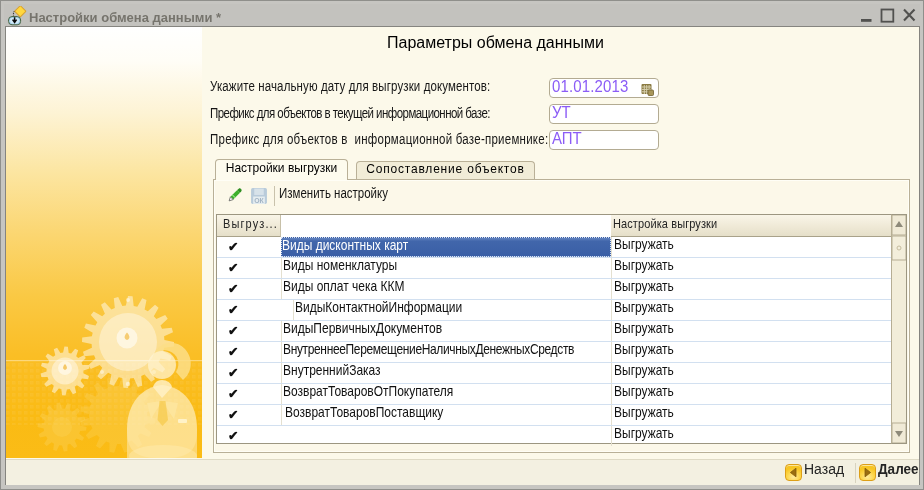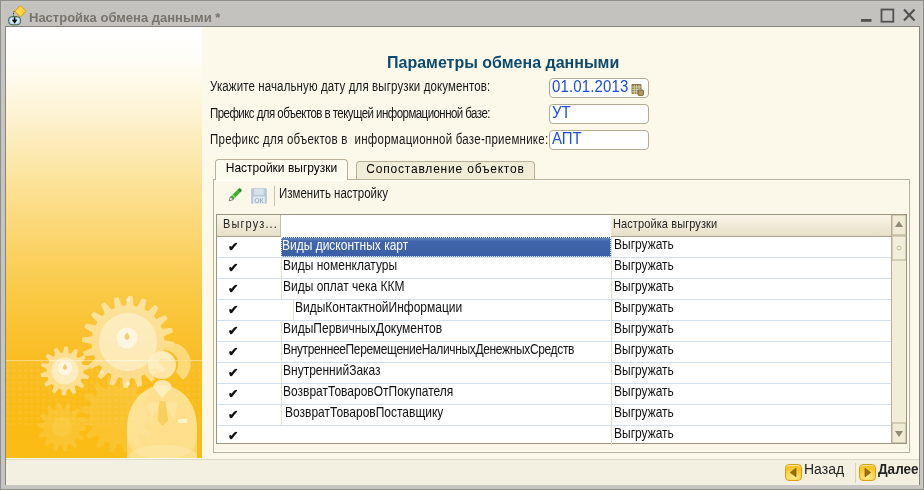--- a/index.html
+++ b/index.html
@@ -3,23 +3,23 @@
 * { margin:0; padding:0; box-sizing:border-box; }
 html,body { width:924px; height:490px; }
 body { font-family:"Liberation Sans", sans-serif; position:relative; background:#c6c5c1; overflow:hidden; }
 .ty { display:inline-block; transform:scaleY(1.2); transform-origin:left center; white-space:pre; }
 #win { position:absolute; left:0; top:0; width:924px; height:490px; background:#c6c5c1; border:1px solid #8f8f8b; }
 #titlebar { position:absolute; left:3px; top:3px; right:3px; height:22px; background:#c3c2be; }
 #title { position:absolute; left:25px; top:6px; font-size:13px; font-weight:bold; color:#76746d; }
 #content { position:absolute; left:4px; top:25px; width:915px; height:459px; background:#fcf9ea; border:1px solid #85847f; }
 #sidebar { position:absolute; left:0; top:0; width:196px; height:431px;
   background:linear-gradient(180deg,#ffffff 0%,#fffdf6 8%,#fdf3d4 20%,#fce5a0 34%,#fbd671 48%,#fac945 62%,#fabe25 76%,#fabb14 90%,#fbbc16 100%); }
-#heading { position:absolute; left:381px; top:27px; font-size:16px; font-weight:bold; color:#0c4a6e; white-space:pre; }
+#heading { position:absolute; left:381px; top:7px; font-size:16px; font-weight:normal; color:#000000; white-space:pre; }
 .lbl { position:absolute; left:204px; font-size:11.5px; color:#161616; white-space:pre; }
-.inp { position:absolute; left:543px; width:100px; height:20px; background:#fff; border:1px solid #b3ab92; border-radius:4px; font-size:15px; line-height:13px; color:#1d4ed8; padding:0 4px 0 2px; }
+.inp { position:absolute; left:543px; width:110px; height:20px; background:#fff; border:1px solid #b3ab92; border-radius:4px; font-size:15px; line-height:13px; color:#8b5cf6; padding:0 4px 0 2px; }
 .tab { position:absolute; font-size:12px; color:#000; text-align:center; border:1px solid #b9b097; border-bottom:none; border-radius:4px 4px 0 0; }
 #tab1 { left:209px; top:132px; width:133px; height:21px; background:#fdfbee; z-index:3; padding-top:0.5px; }
 #tab2 { left:350px; top:134px; width:179px; height:19px; background:#f1ecd7; padding-top:0; letter-spacing:0.8px; }
 #tabpanel { position:absolute; left:207px; top:152px; width:697px; height:274px; background:#fcf8e9; border:1px solid #b9b097; box-shadow:inset 1px 1px 0 #fffef6, inset -1px -1px 0 #fffef6; }
 #toolbar { position:absolute; left:207px; top:157px; width:400px; height:24px; font-size:11.5px; color:#141414; }
 #grid { position:absolute; left:210px; top:187px; width:675px; height:230px; background:#fff; border:1px solid #9c9681; border-right:none; }
 .hdrcell { position:absolute; top:0; height:22px; background:linear-gradient(180deg,#f9f5e8 0%,#efe9d6 55%,#e5dfc9 100%); border-right:1px solid #c7c0a8; border-bottom:1px solid #a9a28a; font-size:11px; color:#242424; padding:1.5px 0 0 0; white-space:pre; }
 .row { position:absolute; left:0; width:674px; }
 .cell { position:absolute; top:0; height:100%; font-size:12px; color:#111; padding-top:0; white-space:pre; overflow:hidden; }
 .cell .ty { position:relative; top:-0.5px; }
@@ -32,21 +32,21 @@
 </style></head><body>
 <div id="win">
   <div id="titlebar">
     <svg style="position:absolute;left:3px;top:2px;" width="20" height="20" viewBox="0 0 20 20">
       <path d="M6.5 11 L6.5 5.5 L11 5.5" fill="none" stroke="#3a3a3a" stroke-width="1.1" stroke-dasharray="1.5 1.3"></path>
       <rect x="9.3" y="1.3" width="8" height="8" transform="rotate(45 13.3 5.3)" fill="#ffd73e" stroke="#d8a22e" stroke-width="1" rx="0.5"></rect>
       <rect x="1.6" y="10.6" width="12" height="8.2" rx="3.4" fill="#abd6f2" stroke="#44603c" stroke-width="1"></rect>
       <rect x="3.2" y="12" width="8.8" height="5.4" rx="2.4" fill="#d3eaf8" stroke="none"></rect>
       <path d="M7.6 11.2 L7.6 15.2 M5.6 13.6 L7.6 16.4 L9.6 13.6" fill="none" stroke="#0b0b0b" stroke-width="1.5"></path>
     </svg>
-    <span id="title"><span class="ty" style="transform:scaleY(1.02)">Настройка обмена данными *</span></span>
+    <span id="title"><span class="ty" style="transform:scaleY(1.02)">Настройки обмена данными *</span></span>
     <svg style="position:absolute;left:852px;top:0;" width="66" height="22" viewBox="0 0 66 22">
       <rect x="5" y="15" width="10.5" height="2.8" fill="#51514f"></rect>
       <rect x="25.5" y="5.5" width="11.8" height="12.2" fill="none" stroke="#51514f" stroke-width="1.8"></rect>
       <path d="M48 5.5 L58.5 16.5 M58.5 5.5 L48 16.5" stroke="#51514f" stroke-width="2.1"></path>
     </svg>
   </div>
   <div id="content">
     <div id="sidebar">
       <svg width="196" height="431" viewBox="0 0 196 431">
         <defs>

